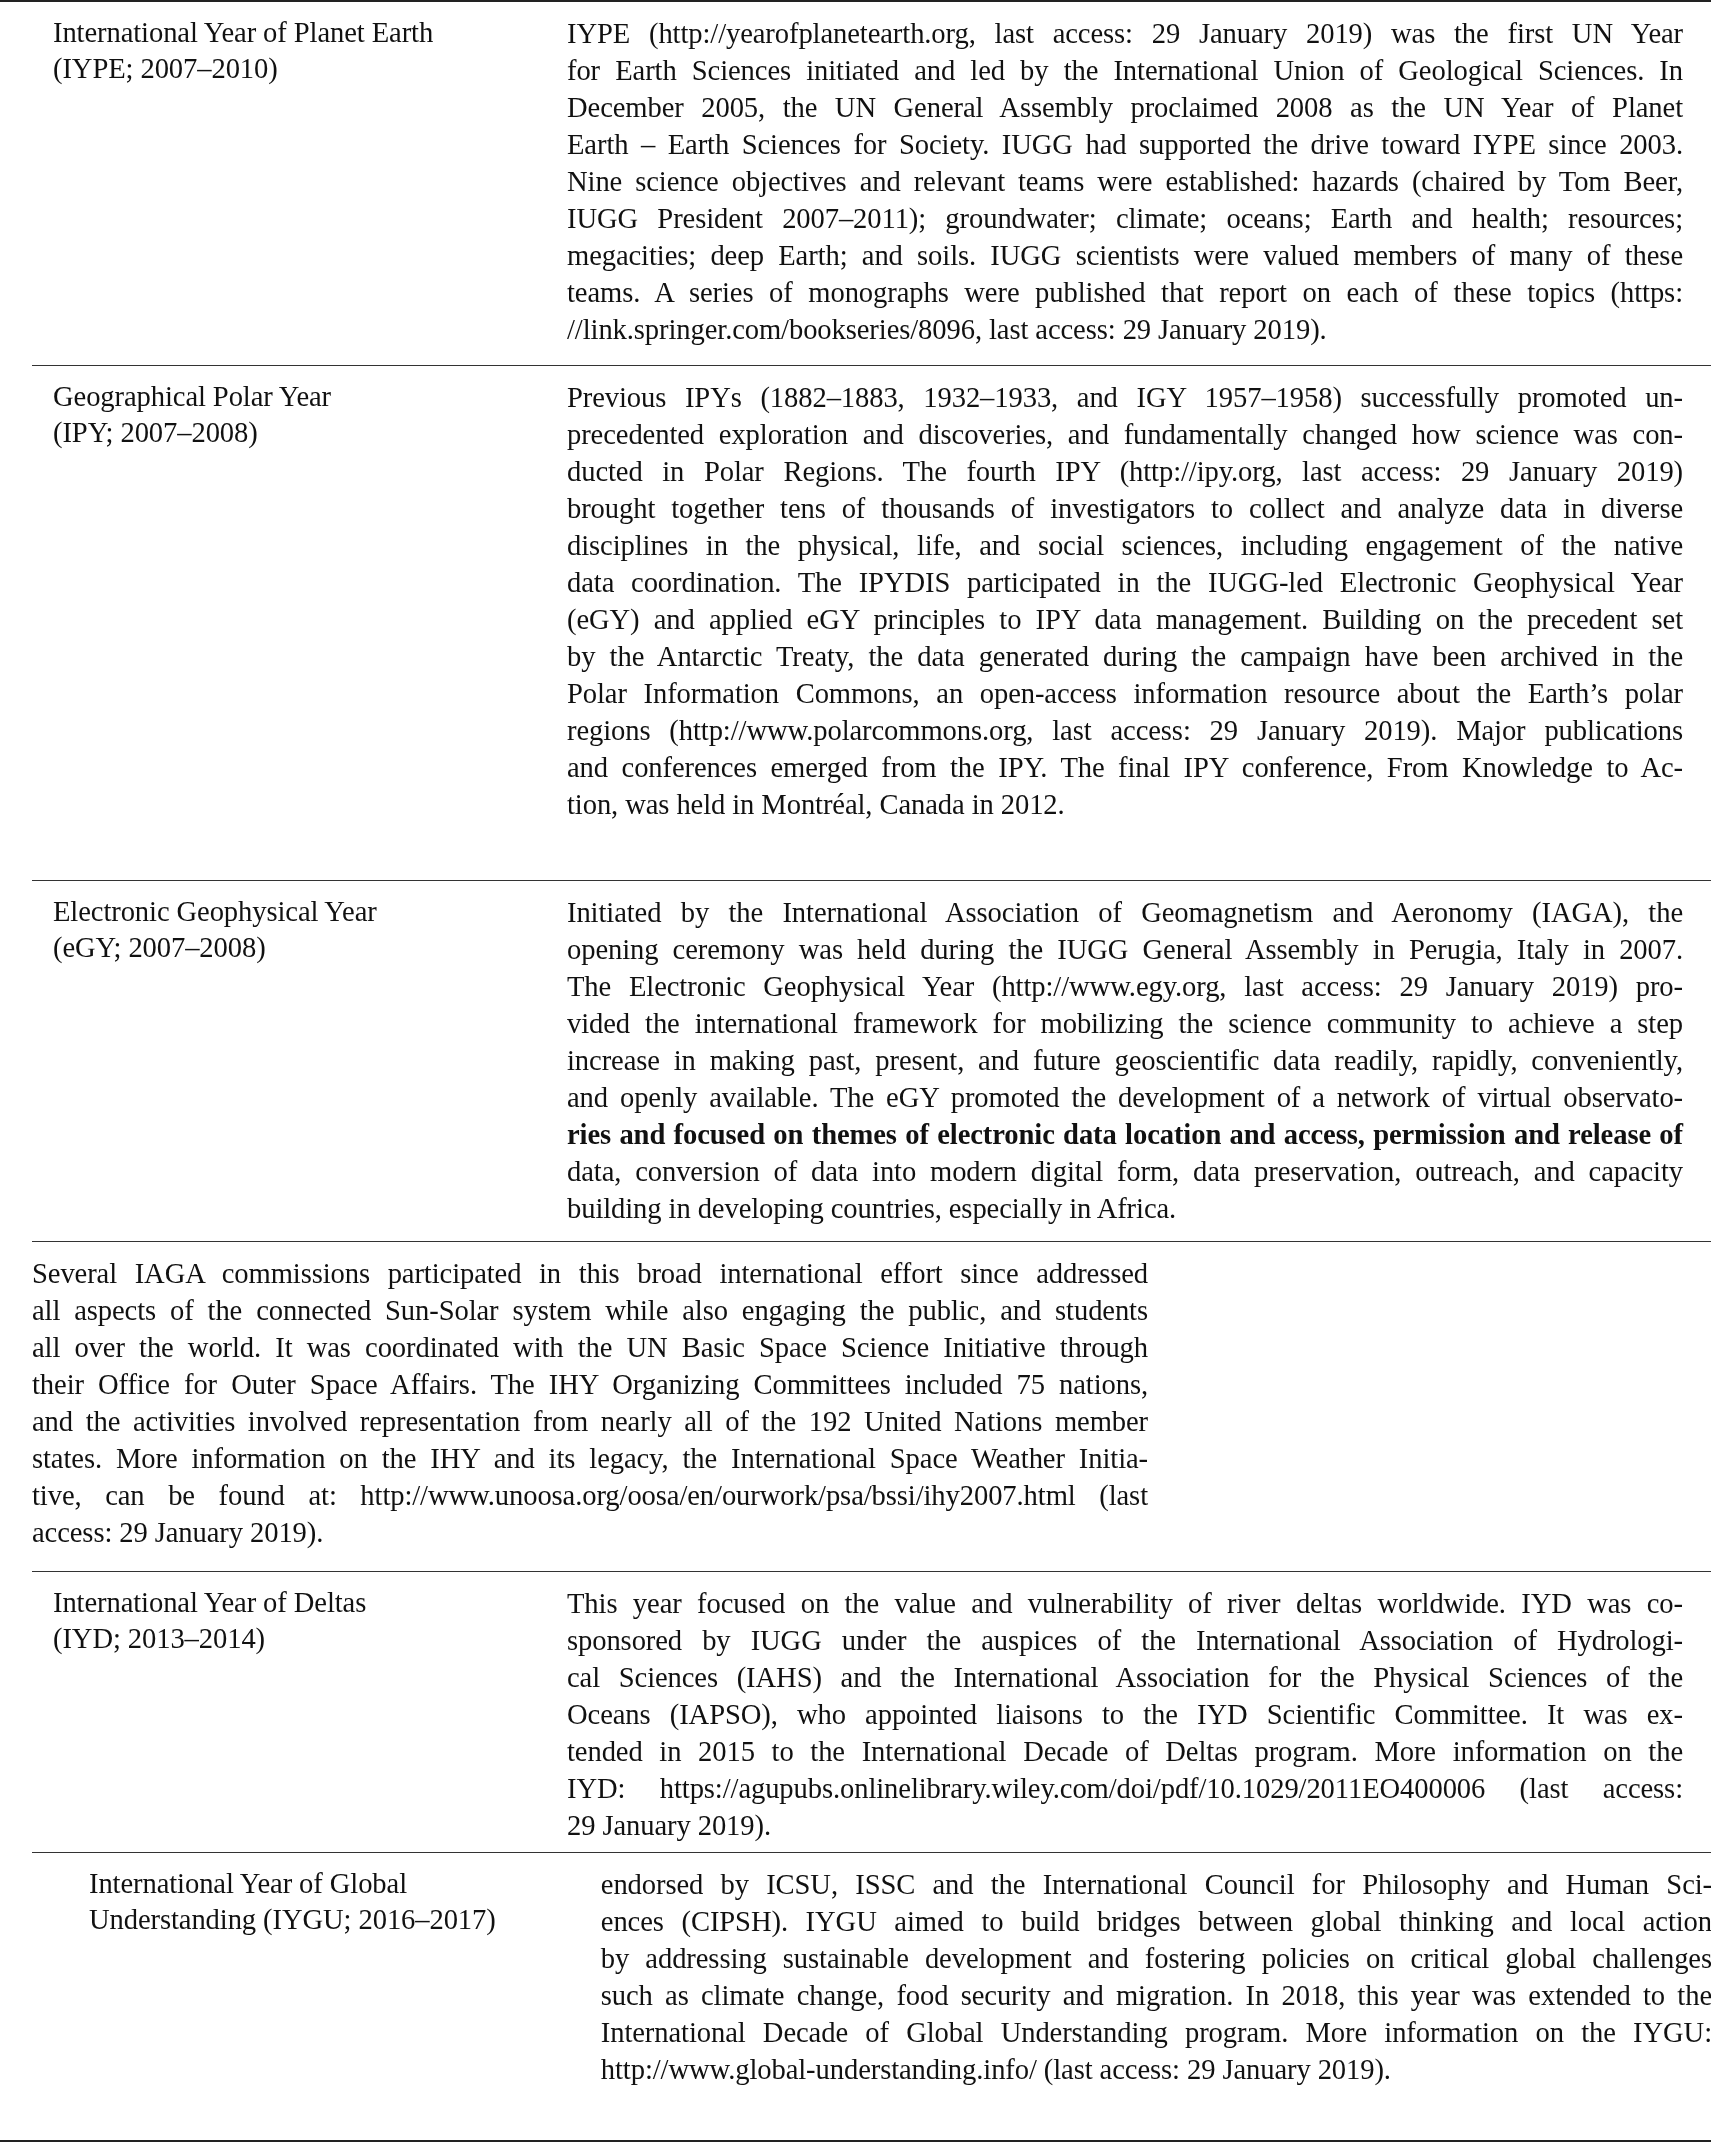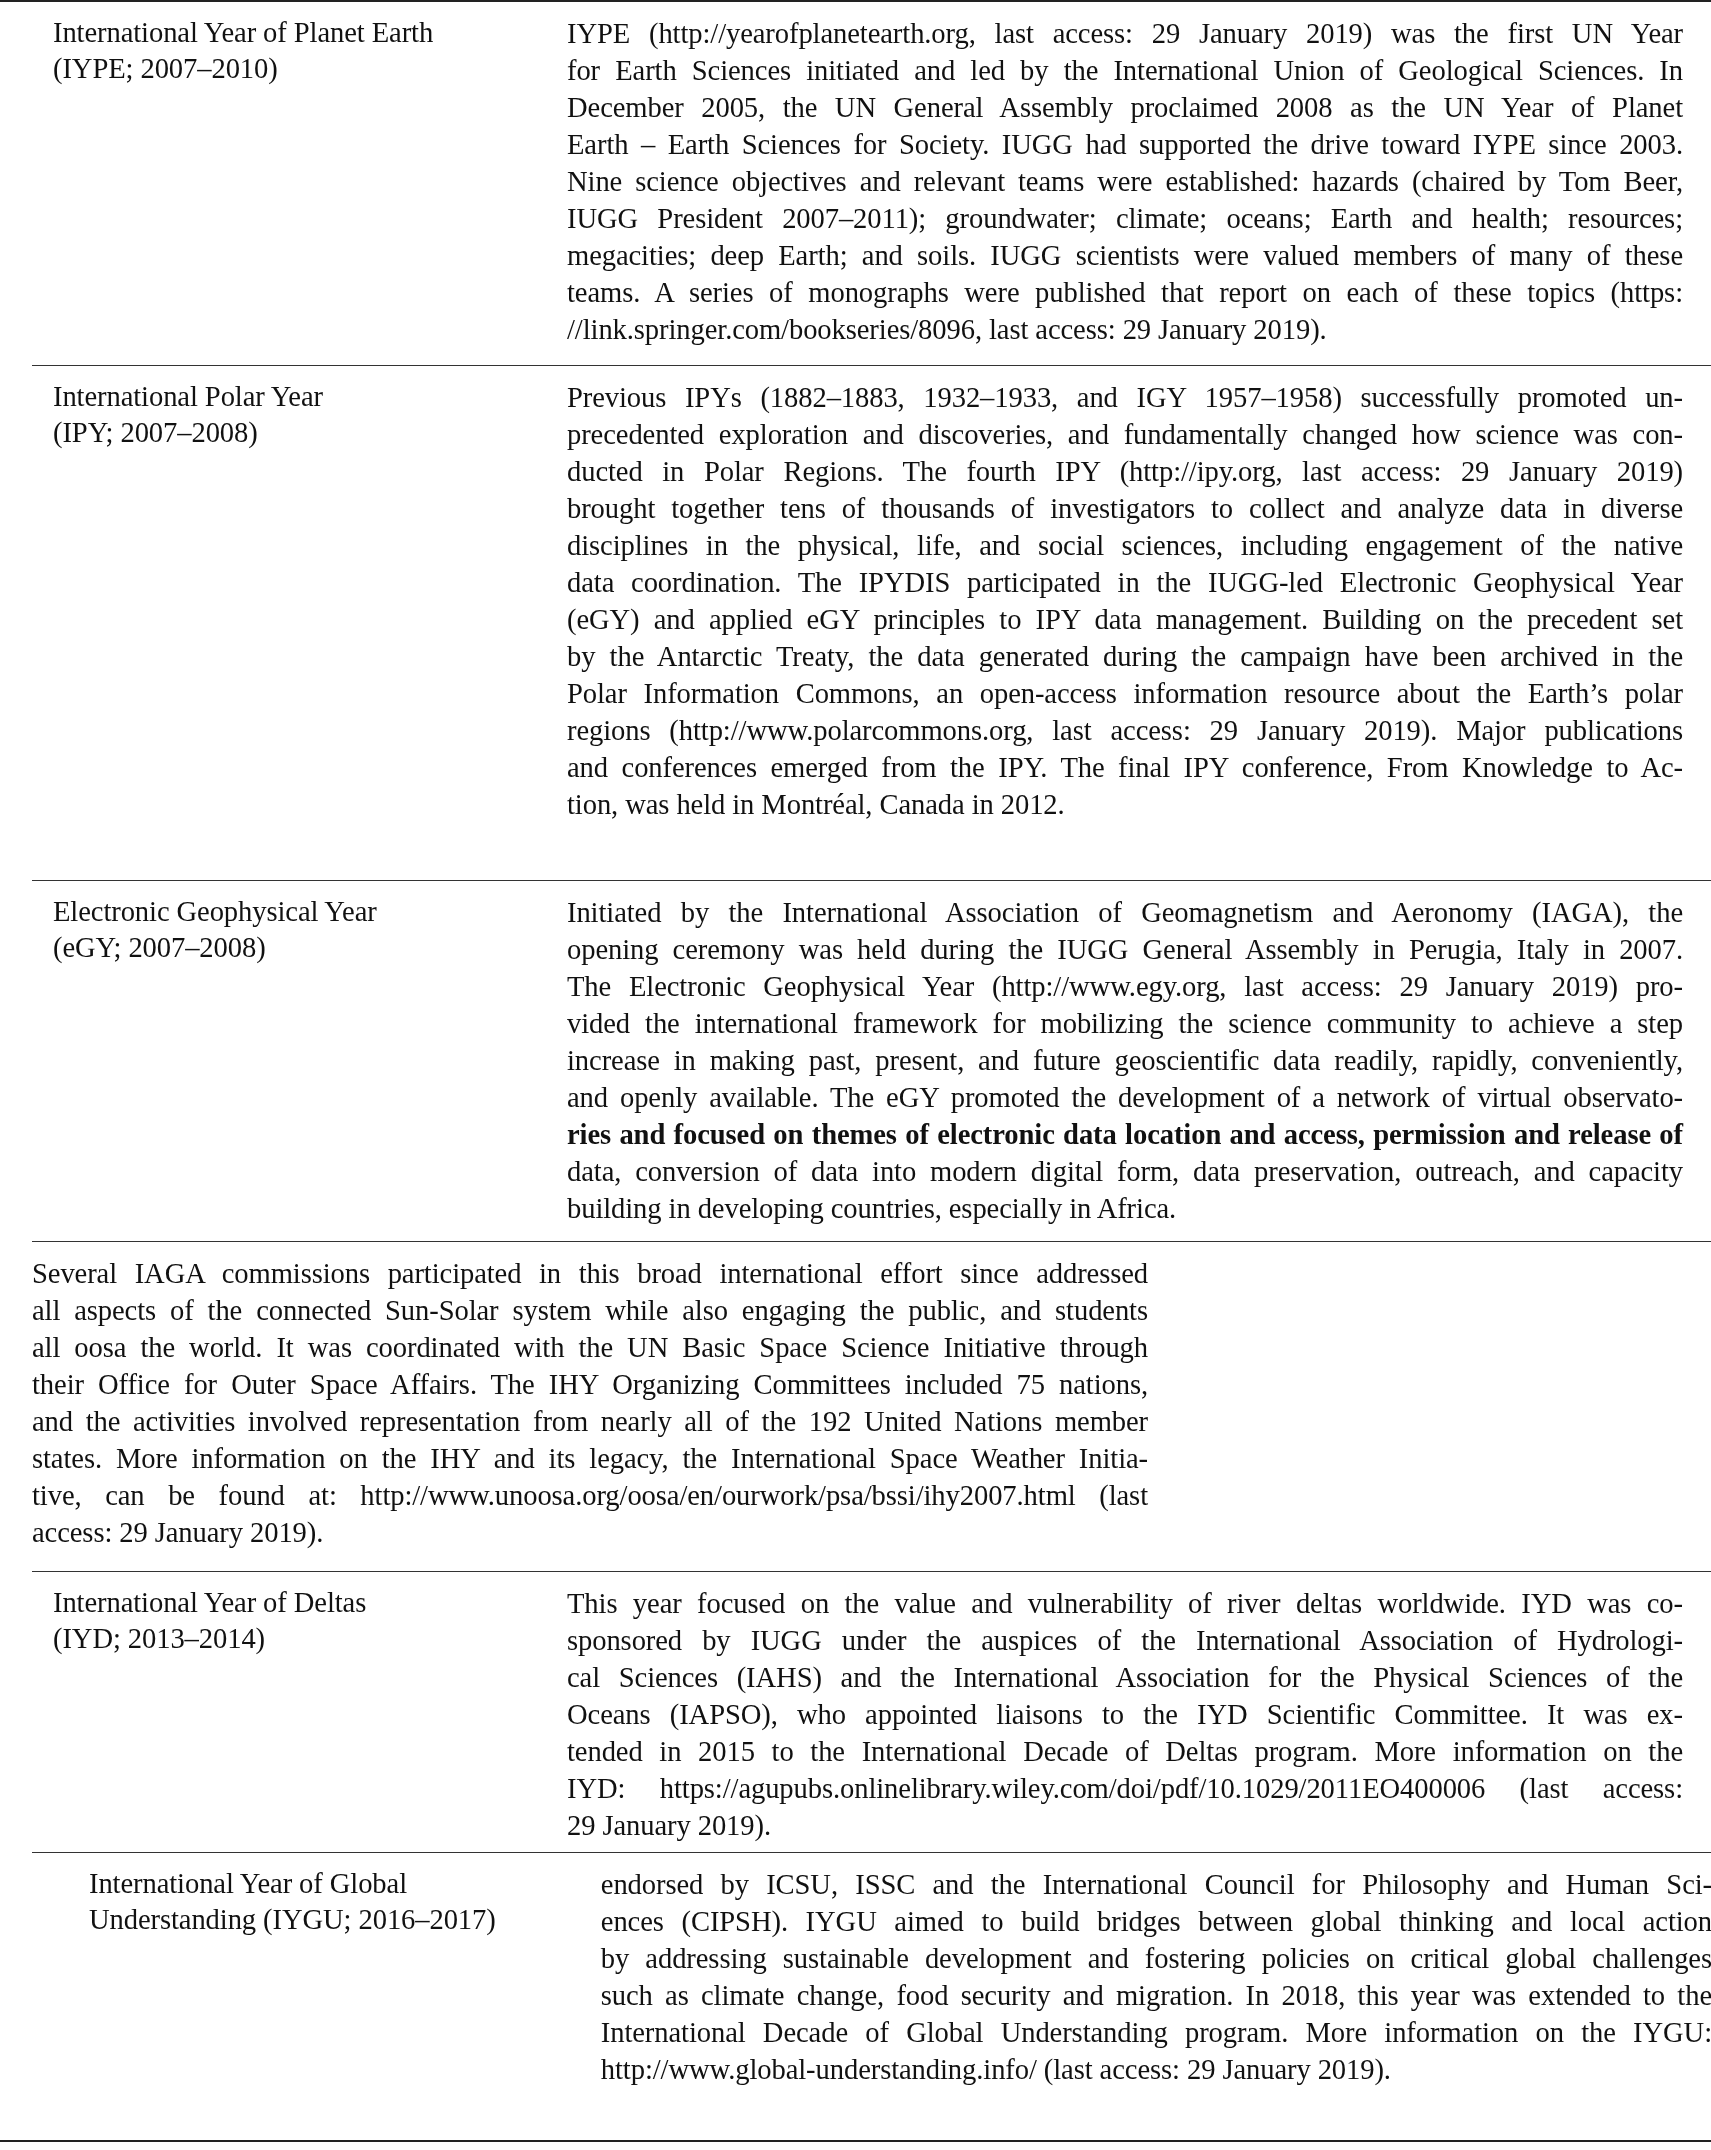--- a/index.html
+++ b/index.html
@@ -81,21 +81,21 @@
         <span class="desc-line" style="display: block;">Earth – Earth Sciences for Society. IUGG had supported the drive toward IYPE since 2003.</span>
         <span class="desc-line" style="display: block;">Nine science objectives and relevant teams were established: hazards (chaired by Tom Beer,</span>
         <span class="desc-line" style="display: block;">IUGG President 2007–2011); groundwater; climate; oceans; Earth and health; resources;</span>
         <span class="desc-line" style="display: block;">megacities; deep Earth; and soils. IUGG scientists were valued members of many of these</span>
         <span class="desc-line" style="display: block;">teams. A series of monographs were published that report on each of these topics (https:</span>
         <span class="desc-line last" style="display: block;">//link.springer.com/bookseries/8096, last access: 29 January 2019).</span>
       </div>
     </div>
     <div class="row" style="height: 515px;">
       <div class="cell-name">
-        <span class="name-line">International Polar Year</span>
+        <span class="name-line">Geographical Polar Year</span>
         <span class="name-line">(IPY; 2007–2008)</span>
       </div>
       <div class="cell-desc">
         <span class="desc-line" style="display: block;">Previous IPYs (1882–1883, 1932–1933, and IGY 1957–1958) successfully promoted un-</span>
         <span class="desc-line" style="display: block;">precedented exploration and discoveries, and fundamentally changed how science was con-</span>
         <span class="desc-line" style="display: block;">ducted in Polar Regions. The fourth IPY (http://ipy.org, last access: 29 January 2019)</span>
         <span class="desc-line" style="display: block;">brought together tens of thousands of investigators to collect and analyze data in diverse</span>
         <span class="desc-line" style="display: block;">disciplines in the physical, life, and social sciences, including engagement of the native</span>
         <span class="desc-line" style="display: block;">data coordination. The IPYDIS participated in the IUGG-led Electronic Geophysical Year</span>
         <span class="desc-line" style="display: block;">(eGY) and applied eGY principles to IPY data management. Building on the precedent set</span>
@@ -120,21 +120,21 @@
         <span class="desc-line" style="display: block;">and openly available. The eGY promoted the development of a network of virtual observato-</span>
         <span class="desc-line" style="display: block; font-weight: bold;">ries and focused on themes of electronic data location and access, permission and release of</span>
         <span class="desc-line" style="display: block;">data, conversion of data into modern digital form, data preservation, outreach, and capacity</span>
         <span class="desc-line last" style="display: block;">building in developing countries, especially in Africa.</span>
       </div>
     </div>
     <div class="row" style="height: 330px;">
       <div class="cell-desc">
         <span class="desc-line" style="display: block;">Several IAGA commissions participated in this broad international effort since addressed</span>
         <span class="desc-line" style="display: block;">all aspects of the connected Sun-Solar system while also engaging the public, and students</span>
-        <span class="desc-line" style="display: block;">all oosa the world. It was coordinated with the UN Basic Space Science Initiative through</span>
+        <span class="desc-line" style="display: block;">all over the world. It was coordinated with the UN Basic Space Science Initiative through</span>
         <span class="desc-line" style="display: block;">their Office for Outer Space Affairs. The IHY Organizing Committees included 75 nations,</span>
         <span class="desc-line" style="display: block;">and the activities involved representation from nearly all of the 192 United Nations member</span>
         <span class="desc-line" style="display: block;">states. More information on the IHY and its legacy, the International Space Weather Initia-</span>
         <span class="desc-line" style="display: block;">tive, can be found at: http://www.unoosa.org/oosa/en/ourwork/psa/bssi/ihy2007.html (last</span>
         <span class="desc-line last" style="display: block;">access: 29 January 2019).</span>
       </div>
     </div>
     <div class="row" style="height: 281px;">
       <div class="cell-name">
         <span class="name-line">International Year of Deltas</span>

